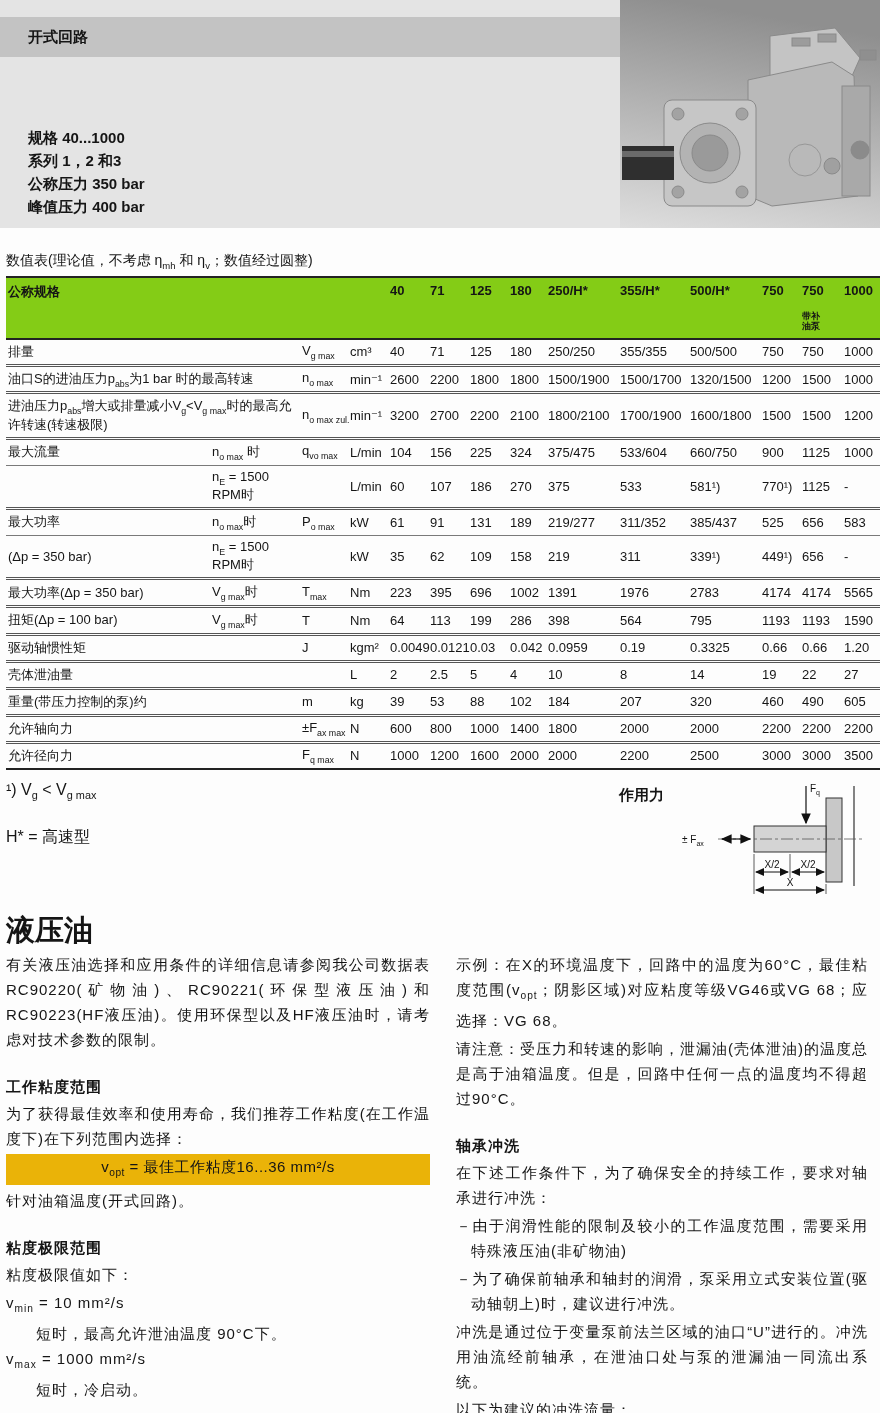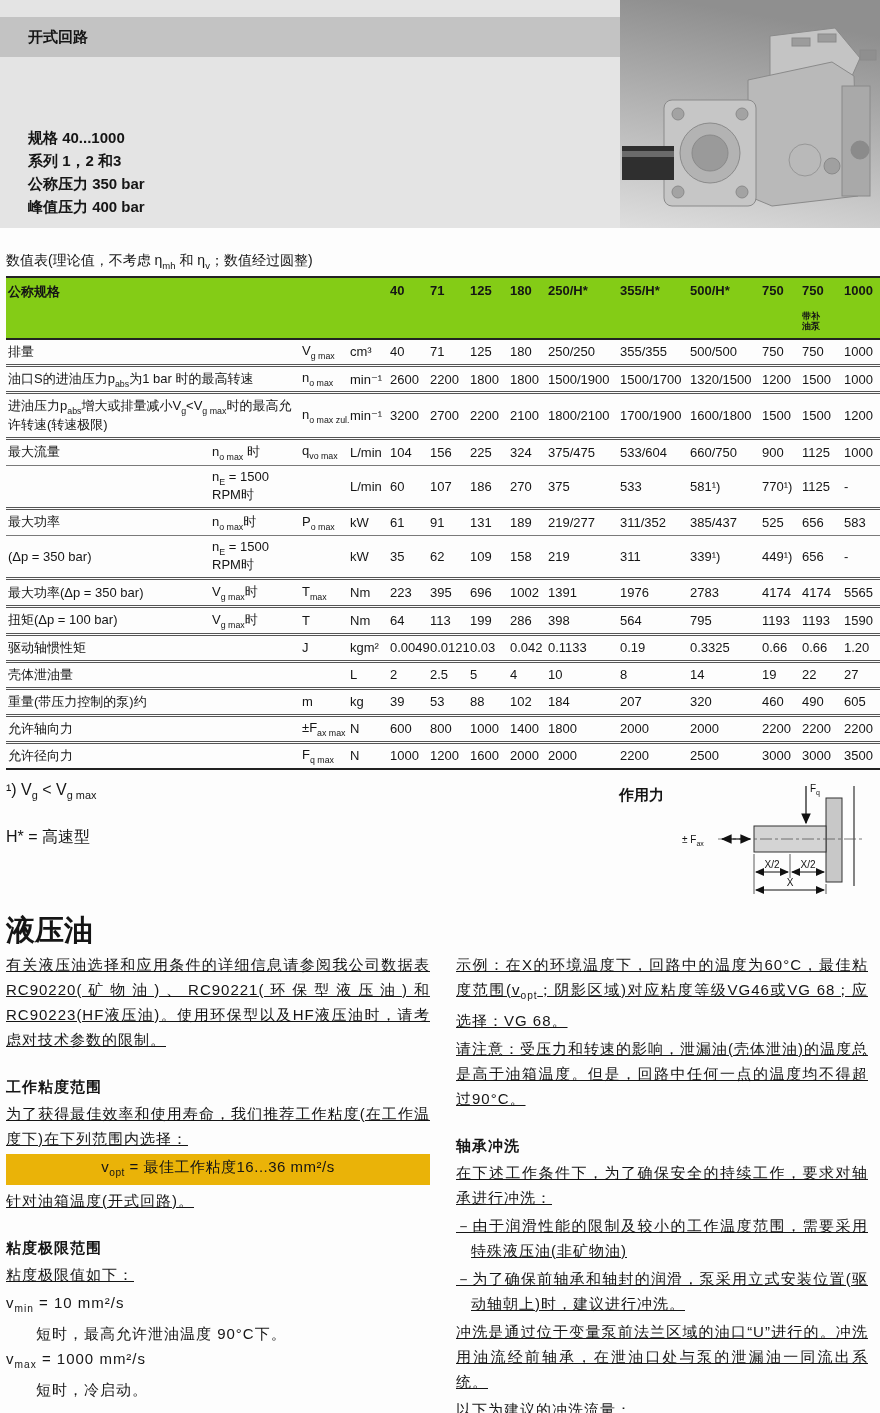--- a/index.html
+++ b/index.html
@@ -35,21 +35,21 @@
   .ftitle{font-size:15px;font-weight:bold;margin:8px 14px 0 0;}
   .force svg{display:block;}
   .force text{font-size:10px;fill:#111;font-family:"Liberation Sans",sans-serif;}
   
   .fluid{margin:14px 6px 0;}
   .fluid h1{font-size:29px;line-height:32px;margin:0 0 6px;font-weight:bold;}
   .cols{display:flex;gap:26px;}
   .col{width:424px;font-size:15px;line-height:25px;letter-spacing:1px;text-align:justify;}
   .col.colr{width:412px;}
   .col h3{font-size:15px;margin:22px 0 2px;font-weight:bold;letter-spacing:1px;}
-  .col p{margin:0 0 3px;text-decoration:underline;}
+  .col p{margin:0 0 3px;}
   .box{background:#eab308;text-align:center;margin:3px 0;letter-spacing:.5px;}
   .ln{margin:0;}
   .ln.ind{padding-left:2em;}
   .bullet{padding-left:1em;text-indent:-1em;margin:0;}
 </style>
 </head>
 <body>
 
 <div class="page">
 
@@ -294,21 +294,21 @@
           <td class="v">1590</td>
         </tr>
         <tr class="d">
           <td colspan="2">驱动轴惯性矩</td>
           <td class="sym">J</td>
           <td>kgm²</td>
           <td class="v">0.0049</td>
           <td class="v">0.0121</td>
           <td class="v">0.03</td>
           <td class="v">0.042</td>
-          <td class="v">0.1133</td>
+          <td class="v">0.0959</td>
           <td class="v">0.19</td>
           <td class="v">0.3325</td>
           <td class="v">0.66</td>
           <td class="v">0.66</td>
           <td class="v">1.20</td>
         </tr>
         <tr class="d">
           <td colspan="2">壳体泄油量</td>
           <td class="sym"></td>
           <td>L</td>

